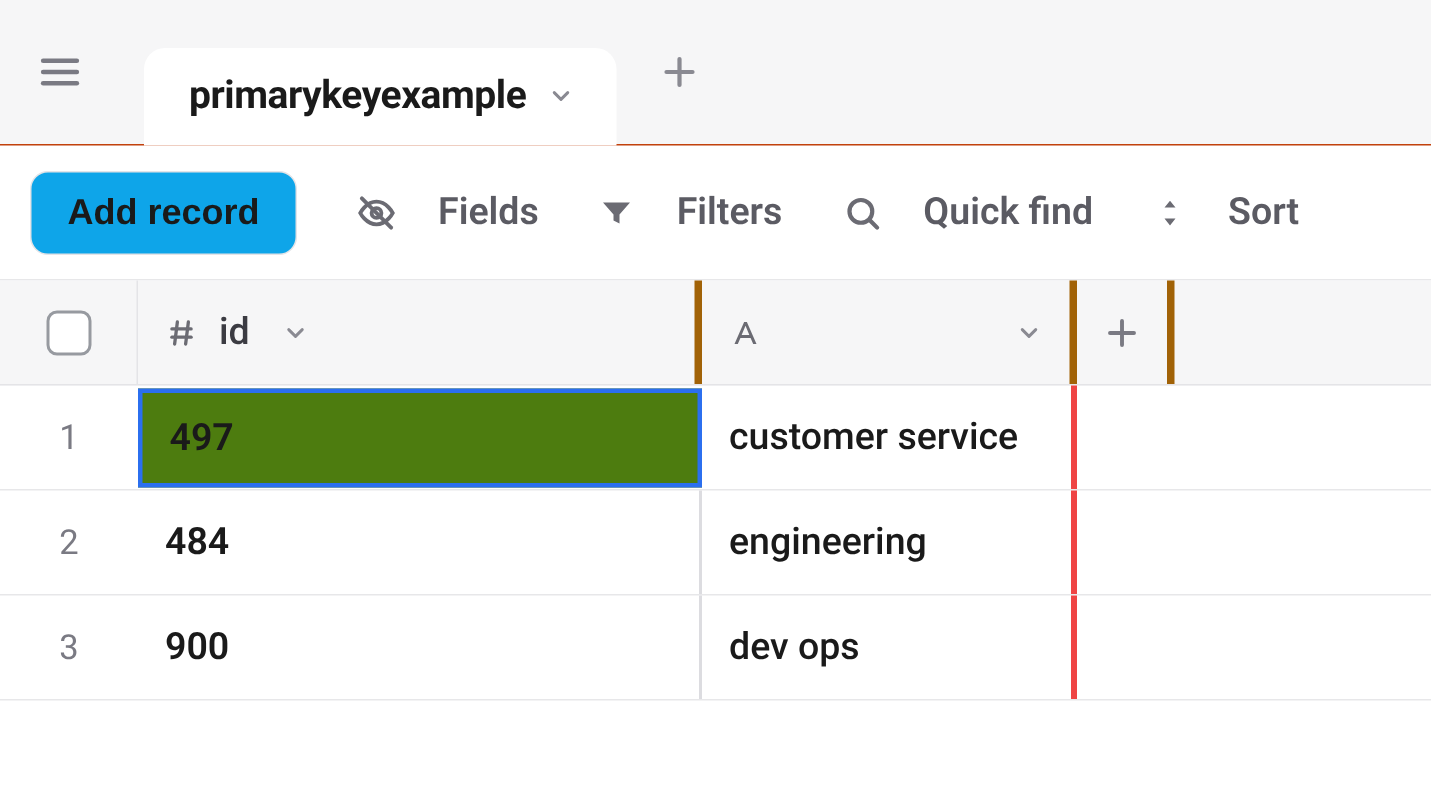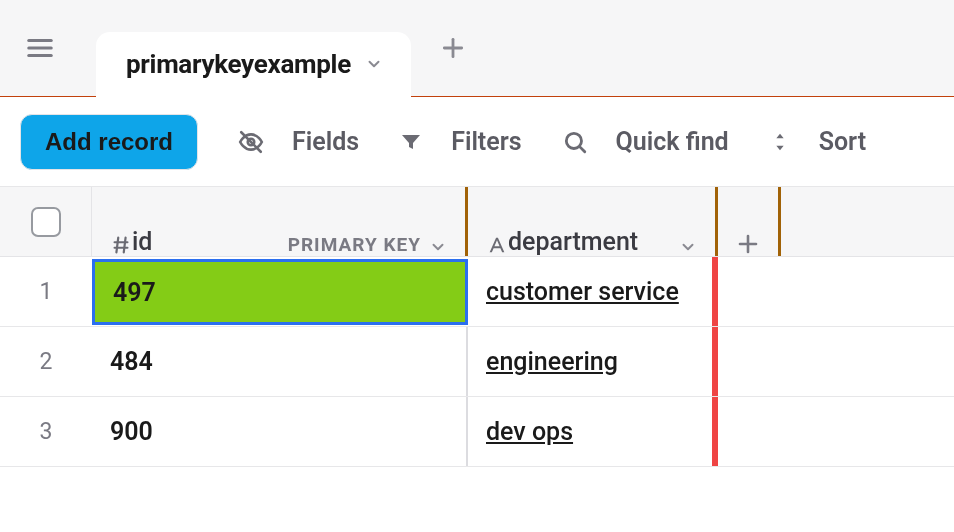--- a/index.html
+++ b/index.html
@@ -95,24 +95,25 @@
       border-right: 1px solid #e4e4e7;
       display: flex; align-items: center; justify-content: center;
     }
     .checkbox {
       width: 30px; height: 30px;
       border: 2.5px solid #979aa0;
       border-radius: 7px;
       background: #fff;
     }
     .col {
-      border-right: 3px solid #a16207;
-      display: flex;
-      align-items: flex-end;
-      padding: 0 18px;
+      border-right: 5px solid #a16207;
+      display: flex;
+      align-items: center;
+      padding: 0 18px;
+      gap: 14px;
       position: relative;
     }
     .col-id { flex: 0 0 376px; }
     .col-dep { flex: 0 0 250px; }
     .col-add { flex: 0 0 60px; justify-content: center; color: #7a7a83; cursor: pointer; }
     .col-icon { color: #6b6b73; }
     .col-name {
       font-size: 25px;
       font-weight: 500;
       color: #3b3b42;
@@ -141,31 +142,30 @@
       flex: 0 0 376px;
       border-right: 2.5px solid #dcdce0;
       display: flex; align-items: center;
       padding: 0 18px;
       font-size: 25px;
       font-weight: 600;
       color: #1a1a1a;
     }
     .data-col-dep {
       flex: 0 0 250px;
-      border-right: 6px solid #ef4444;
+      border-right: 4px solid #ef4444;
       display: flex; align-items: center;
       padding: 0 18px;
       font-size: 25px;
       font-weight: 500;
       color: #1a1a1a;
-      text-decoration: underline;
     }
     .data-row.selected .data-col-id {
       border: 3px solid #2b6fef;
-      background: #84cc16;
+      background: #4d7c0f;
       margin: 2px 0;
       height: 66px;
     }
   </style>
 </head>
 <body>
 
 <div class="topbar">
   <div class="hamburger">
     <svg width="30" height="30" viewBox="0 0 24 24" fill="none" stroke="currentColor" stroke-width="2.4" stroke-linecap="round">
@@ -229,30 +229,28 @@
       <div class="checkbox"></div>
     </div>
     <div class="col col-id">
       <svg class="col-icon" width="22" height="22" viewBox="0 0 24 24" fill="none" stroke="currentColor" stroke-width="2.4" stroke-linecap="round">
           <line x1="5" y1="9" x2="19" y2="9"></line>
           <line x1="5" y1="15" x2="19" y2="15"></line>
           <line x1="9" y1="4" x2="7" y2="20"></line>
           <line x1="17" y1="4" x2="15" y2="20"></line>
         </svg>
       <span class="col-name">id</span>
-      <span class="pk-badge">PRIMARY KEY</span>
       <svg class="col-chevron" width="18" height="18" viewBox="0 0 24 24" fill="none" stroke="currentColor" stroke-width="2.6" stroke-linecap="round" stroke-linejoin="round">
           <polyline points="6 9 12 15 18 9"></polyline>
         </svg>
     </div>
     <div class="col col-dep">
       <svg class="col-icon" width="22" height="22" viewBox="0 0 24 24" fill="currentColor">
           <path d="M4 20L11 4h2l7 16h-2.4l-1.9-4.4H8.3L6.4 20H4zm5.2-6.6h5.6L12 6.8 9.2 13.4z"></path>
         </svg>
-      <span class="col-name">department</span>
       <svg class="col-chevron" width="18" height="18" viewBox="0 0 24 24" fill="none" stroke="currentColor" stroke-width="2.6" stroke-linecap="round" stroke-linejoin="round" style="margin-left:auto">
           <polyline points="6 9 12 15 18 9"></polyline>
         </svg>
     </div>
     <div class="col col-add">
       <svg width="24" height="24" viewBox="0 0 24 24" fill="none" stroke="currentColor" stroke-width="2.6" stroke-linecap="round">
           <line x1="12" y1="4" x2="12" y2="20"></line>
           <line x1="4" y1="12" x2="20" y2="12"></line>
         </svg>
     </div>

